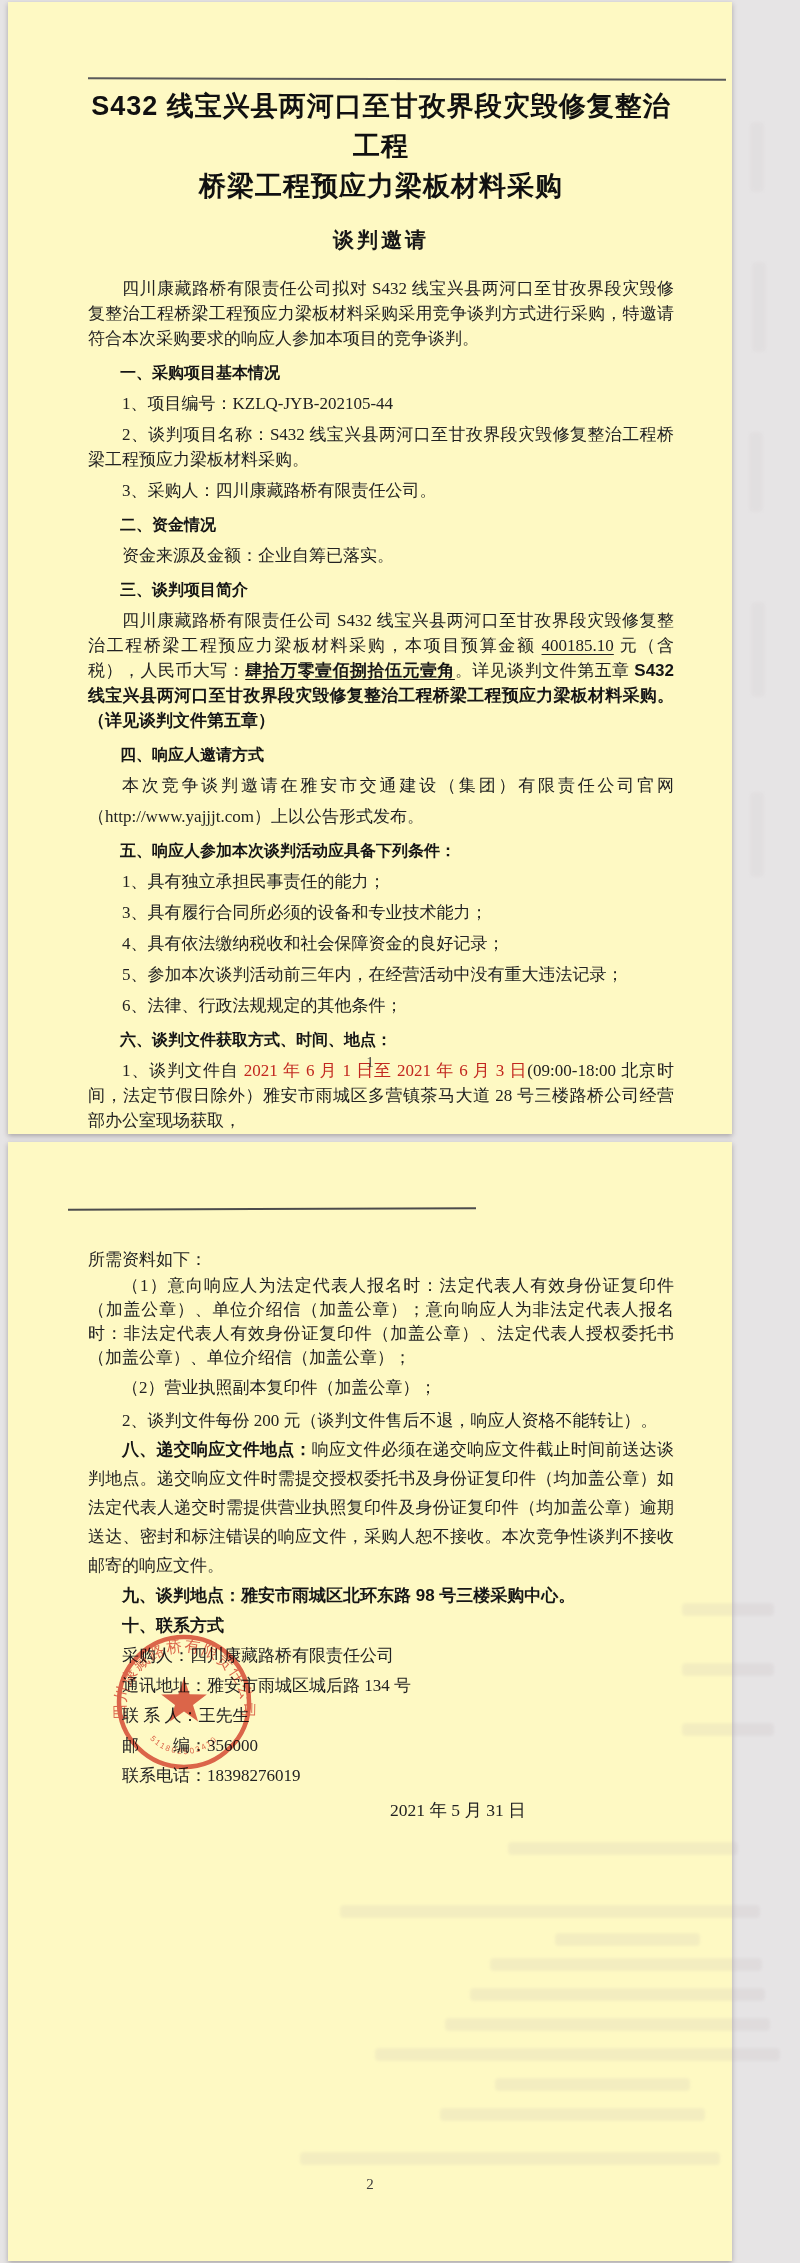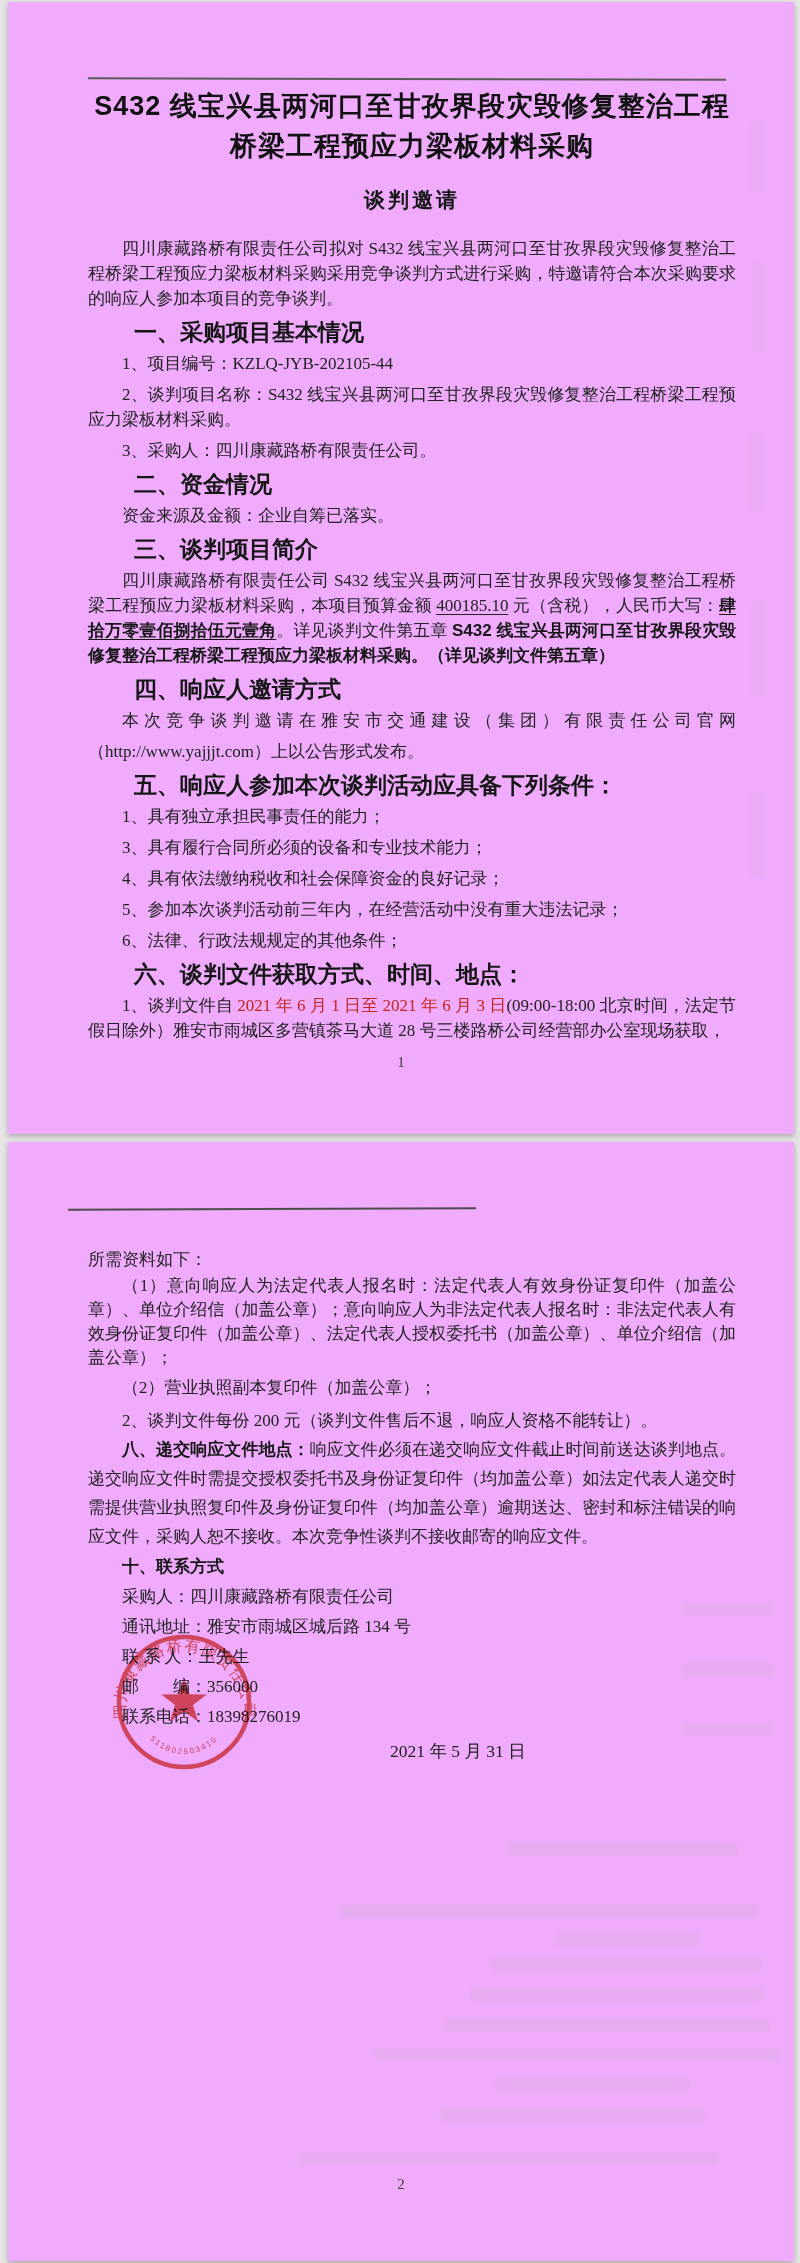--- a/index.html
+++ b/index.html
@@ -1,30 +1,30 @@
 <!DOCTYPE html>
 <html><head>
 <meta charset="utf-8">
 <style>
   html,body{margin:0;padding:0;}
   body{background:#dddadb;font-family:"Liberation Serif", serif;}
   .stage{position:relative;width:800px;height:2263px;background:#e6e4e5;overflow:hidden;}
-  .page{position:absolute;left:8px;width:786px;background:#f0abfc;box-shadow:0 2px 5px rgba(70,63,66,.38);box-sizing:border-box;color:#232323;}
+  .page{position:absolute;left:8px;width:724px;background:#fef9c3;box-shadow:0 2px 5px rgba(70,63,66,.38);box-sizing:border-box;color:#232323;}
   .page1{top:2px;height:1132px;padding:84px 58px 0 80px;}
   .page2{top:1142px;height:1119px;padding:106px 58px 0 80px;}
   .scanline{position:absolute;background:#5a5a5a;height:2px;}
   .scanline.p1{left:80px;top:76px;width:638px;transform:rotate(.12deg);}
   .scanline.p2{left:60px;top:66px;width:408px;transform:rotate(-.2deg);height:1.6px;background:#4c4c4c;}
   .title{margin:0;text-align:center;font-family:"Liberation Sans",sans-serif;font-weight:bold;font-size:27px;line-height:40px;color:#111;letter-spacing:1px;}
   .title .tl{display:block;}
   .subtitle{margin:20px 0 0 0;text-align:center;font-family:Liberation Sans, sans-serif;font-weight:bold;font-size:21px;letter-spacing:3px;color:#171717;}
   .para{margin:0 0 6px 0;font-size:17px;line-height:25px;text-align:justify;text-indent:2em;color:#222;}
   .para.first{margin-top:22px;}
   .cont{text-indent:0;}
-  .shead{margin:9px 0 6px 0;font-family:"Liberation Sans",sans-serif;font-weight:bold;font-size:23px;line-height:25px;color:#151515;text-indent:2em;}
+  .shead{margin:9px 0 6px 0;font-family:"Liberation Sans",sans-serif;font-weight:bold;font-size:16px;line-height:25px;color:#151515;text-indent:2em;}
   .b{font-family:"Liberation Sans",sans-serif;font-weight:bold;color:#161616;}
   .u{text-decoration:underline;text-underline-offset:3px;}
   .red{color:#c2271f;}
   .spread{text-align-last:justify;}
   .sp29{line-height:29px;margin-bottom:1px;}
   .sp24{line-height:24px;margin-bottom:2px;}
   .pagenum{position:absolute;left:0;width:100%;text-align:center;font-size:15px;color:#3d3d3d;}
   .pn1{top:1052px;}
   .pn2{top:1034px;}
   .datep{margin-top:8px;padding-left:302px;text-indent:0;font-size:17.5px;}
@@ -88,20 +88,21 @@
     <div class="scanline p2"></div>
 
     <p class="para cont sp24">所需资料如下：</p>
     <p class="para sp24">（1）意向响应人为法定代表人报名时：法定代表人有效身份证复印件（加盖公章）、单位介绍信（加盖公章）；意向响应人为非法定代表人报名时：非法定代表人有效身份证复印件（加盖公章）、法定代表人授权委托书（加盖公章）、单位介绍信（加盖公章）；</p>
     <p class="para sp24" style="margin-top:6px;">（2）营业执照副本复印件（加盖公章）；</p>
     <p class="para sp24" style="margin-top:9px;">2、谈判文件每份 200 元（谈判文件售后不退，响应人资格不能转让）。</p>
 
 
     <p class="para sp29"><span class="b">八、递交响应文件地点：</span><span>响应文件必须在递交响应文件截止时间前送达谈判地点。递交响应文件时需提交授权委托书及身份证复印件（均加盖公章）如法定代表人递交时需提供营业执照复印件及身份证复印件（均加盖公章）逾期送达、密封和标注错误的响应文件，采购人恕不接收。本次竞争性谈判不接收邮寄的响应文件。</span></p>
 
+    <p class="para sp29"><span class="b">九、谈判地点：</span><span class="b">雅安市雨城区北环东路 98 号三楼采购中心。</span></p>
 
     <p class="para sp29 b">十、联系方式</p>
 
     <div class="contact">
       <p class="para">采购人：四川康藏路桥有限责任公司</p>
       <p class="para">通讯地址：雅安市雨城区城后路 134 号</p>
       <p class="para">联 系 人：王先生</p>
       <p class="para">邮　　编：356000</p>
       <p class="para">联系电话：18398276019</p>
     </div>

